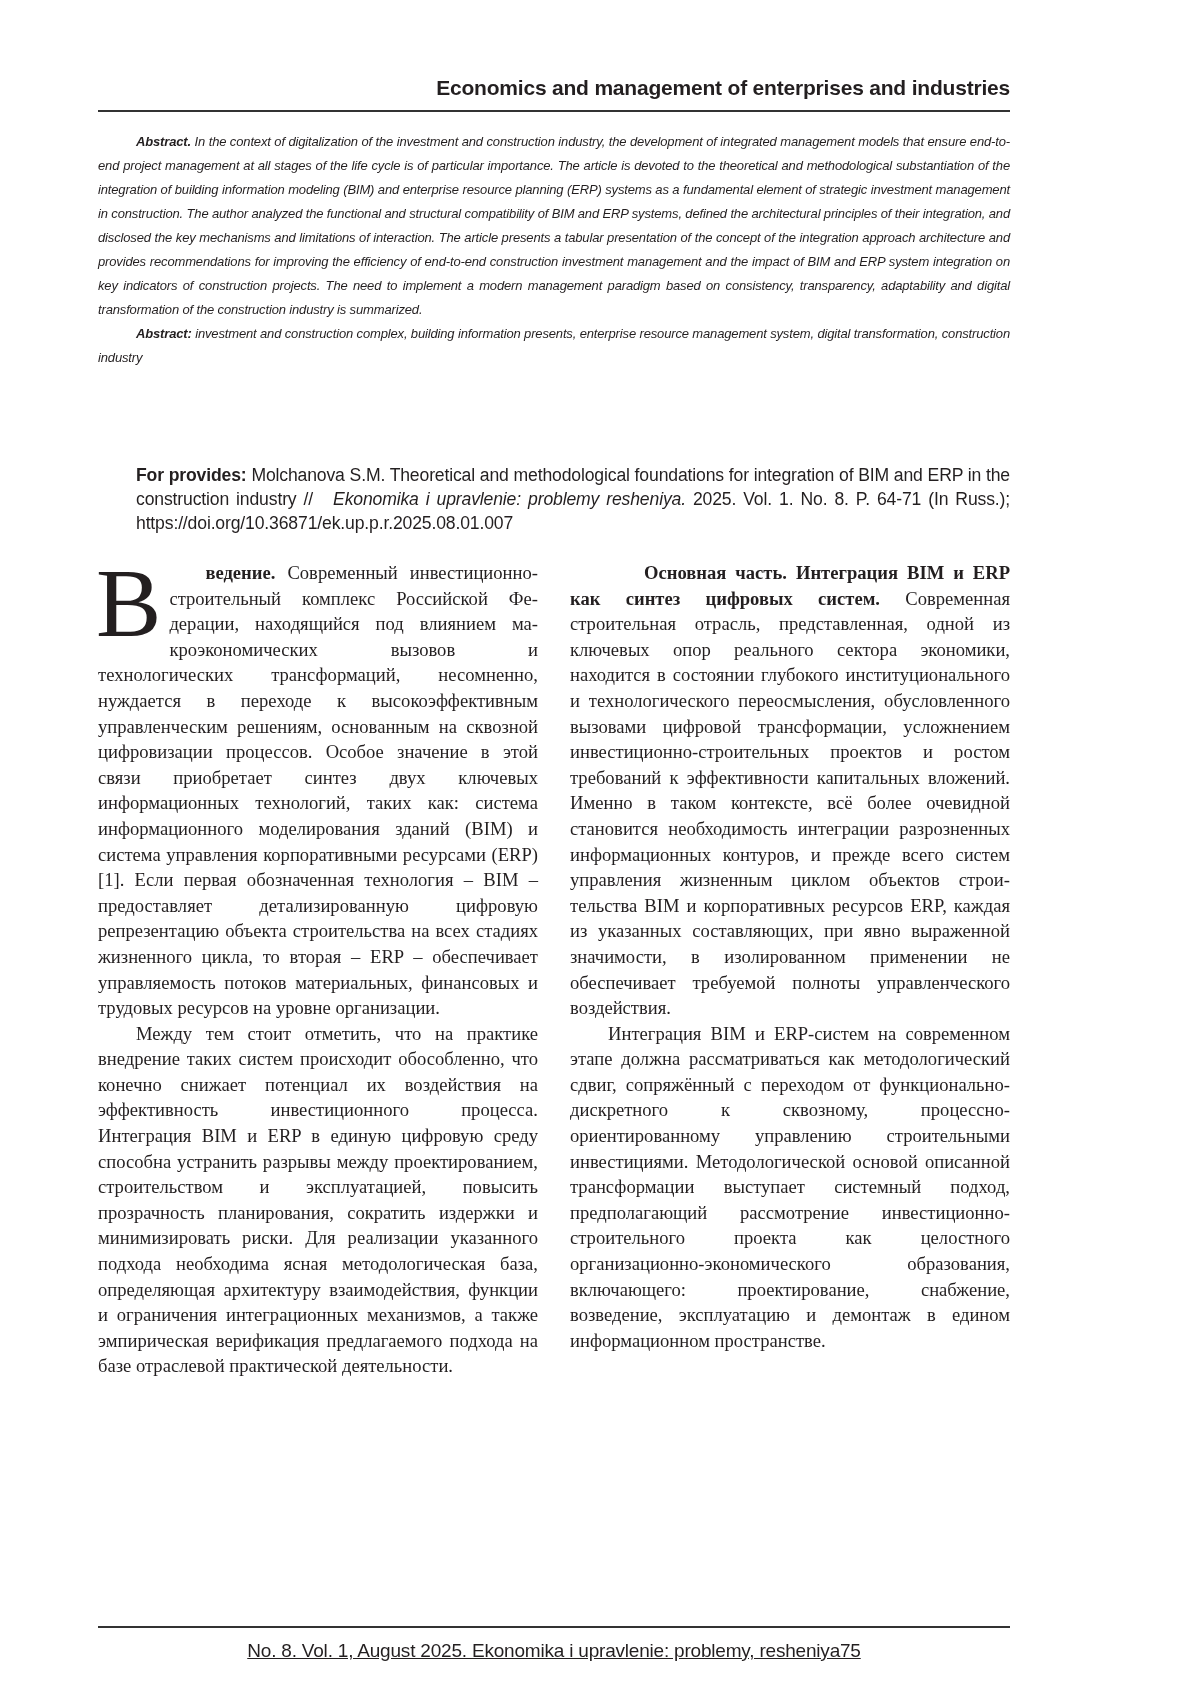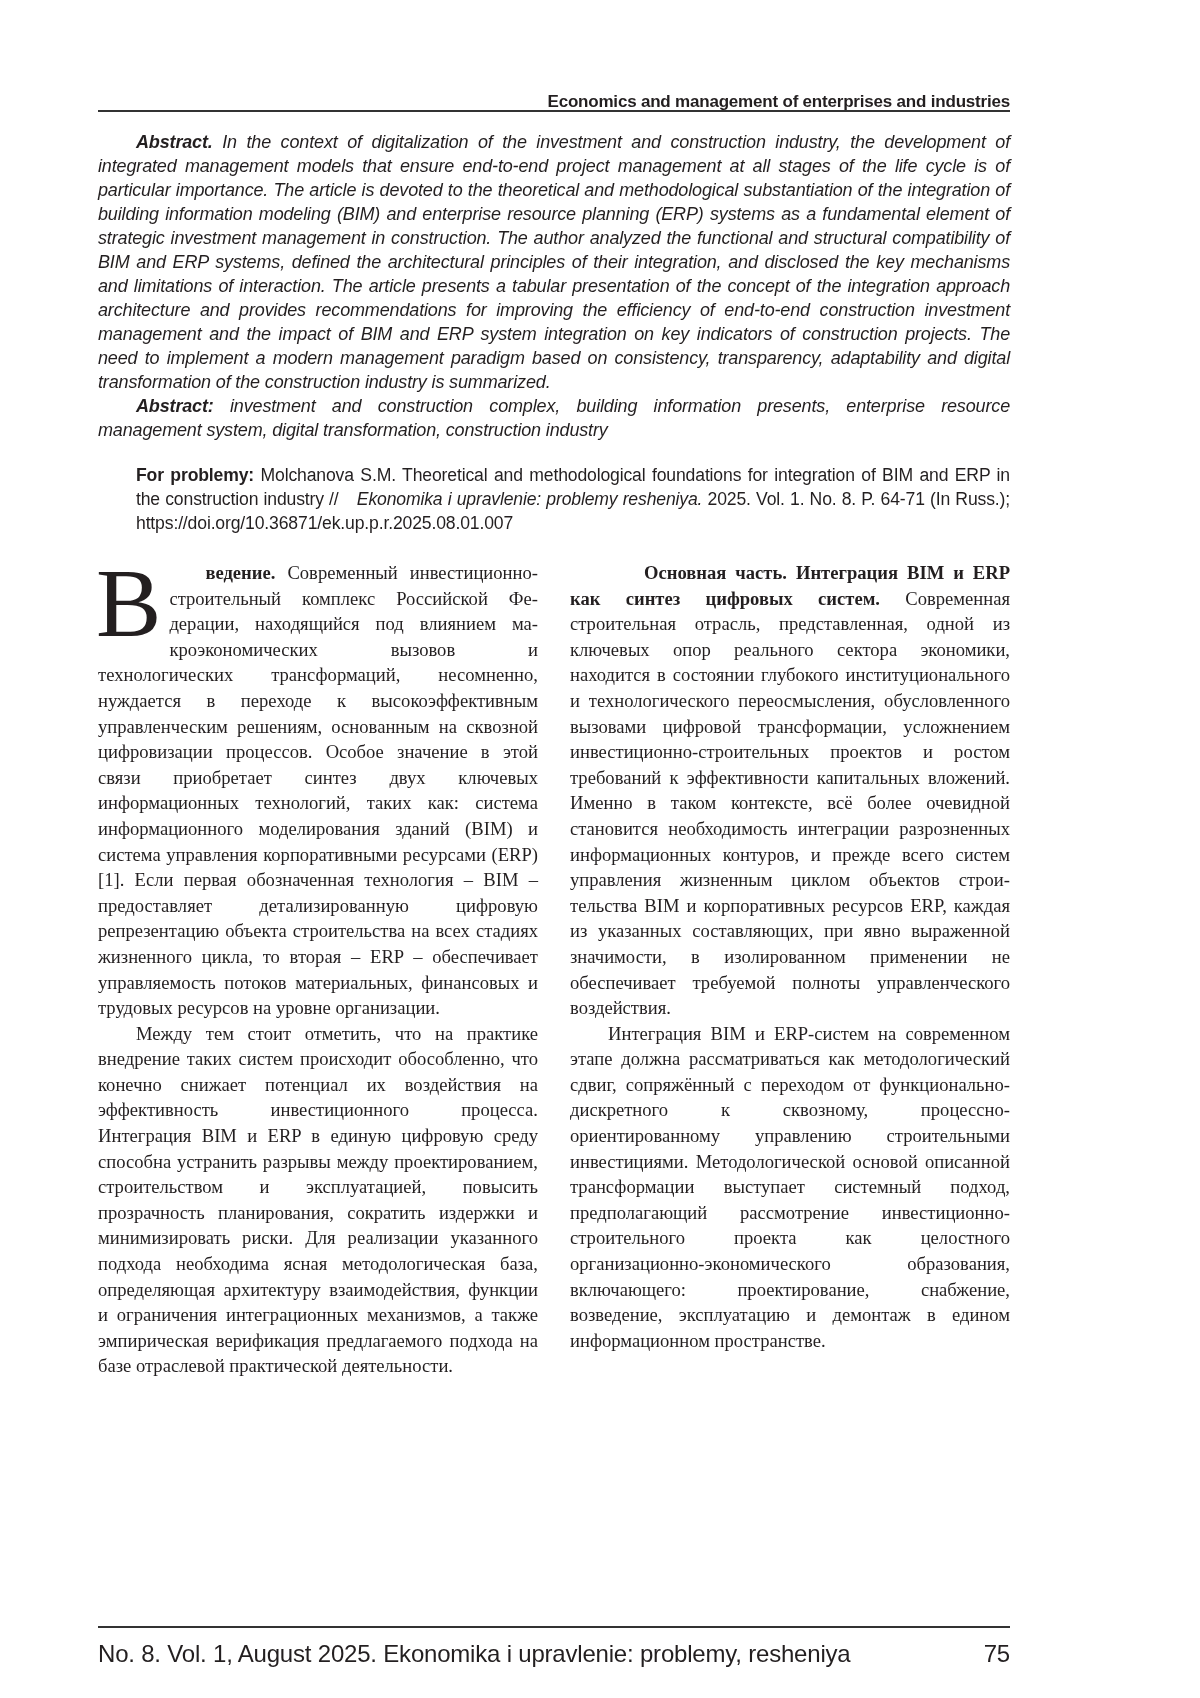--- a/index.html
+++ b/index.html
@@ -1,30 +1,30 @@
 <!DOCTYPE html>
 <html><head>
 <meta charset="utf-8">
 <style>
   html, body { margin: 0; padding: 0; background: #ffffff; }
   body { width: 1200px; height: 1698px; position: relative; overflow: hidden; color: #231f20; }
   .sans { font-family: "Liberation Sans", sans-serif; }
   .serif { font-family: "Liberation Serif", serif; }
 
   .running-head {
-    position: absolute; left: 98px; width: 912px; top: 92px;
-    text-align: right; font-size: 17px; font-weight: bold; letter-spacing: -0.2px;
+    position: absolute; left: 98px; width: 912px; top: 76px;
+    text-align: right; font-size: 21px; font-weight: bold; letter-spacing: -0.2px;
   }
   .rule { position: absolute; left: 98px; width: 912px; height: 2px; background: #333; }
   .rule.top { top: 110px; }
   .rule.bottom { top: 1626px; }
 
   .abstract {
     position: absolute; left: 98px; width: 912px; top: 130px;
-    font-size: 18px; line-height: 24px; font-style: italic; text-align: justify;
+    font-size: 13px; line-height: 24px; font-style: italic; text-align: justify;
     letter-spacing: -0.15px;
   }
   .abstract p { margin: 0; text-indent: 38px; }
   .abstract .lbl { font-weight: bold; }
 
   .citation {
     position: absolute; left: 136px; width: 874px; top: 463px;
     font-size: 17.6px; line-height: 24px; text-align: justify; letter-spacing: -0.15px;
   }
   .citation .lbl { font-weight: bold; }
@@ -39,36 +39,36 @@
   .col p { margin: 0; text-indent: 38px; }
   .col p.noindent { text-indent: 0; }
   .dropcap {
     float: left; font-size: 98px; line-height: 78px; margin: 4px 8px 0 -2px;
     font-family: "Liberation Serif", serif;
   }
   .bold { font-weight: bold; margin-left: 36px; }
 
   .footer {
     position: absolute; left: 98px; width: 912px; top: 1640px;
-    font-size: 24px; display: flex; justify-content: space-between; letter-spacing: -0.2px;
+    font-size: 19px; display: flex; justify-content: center; letter-spacing: -0.2px; text-decoration: underline;
   }
 </style>
 </head>
 <body>
 
 <div class="running-head sans">Economics and management of enterprises and industries</div>
 <div class="rule top"></div>
 
 <div class="abstract sans">
   <p><span class="lbl">Abstract.</span><span> In the context of digitalization of the investment and construction industry, the development of integrated management models that ensure end-to-end project management at all stages of the life cycle is of particular importance. The article is devoted to the theoretical and methodological substantiation of the in­tegration of building information modeling (BIM) and enterprise resource planning (ERP) systems as a funda­mental element of strategic investment management in construction. The author analyzed the functional and structural compatibility of BIM and ERP systems, defined the architectural principles of their integration, and disclosed the key mechanisms and limitations of interaction. The article presents a tabular presentation of the concept of the integration approach architecture and provides recommendations for improving the efficiency of end-to-end construction investment management and the impact of BIM and ERP system integration on key indicators of construction projects. The need to implement a modern management paradigm based on consistency, transparency, adaptability and digital transformation of the construction industry is summarized.</span></p>
   <p><span class="lbl">Abstract:</span><span> investment and construction complex, building information presents, enterprise resource management system, digital transformation, construction industry</span></p>
 </div>
 
 <div class="citation sans">
-  <span class="lbl">For problemy:</span><span> Molchanova S.M. Theoretical and methodological foundations for integration of BIM and ERP in the construction industry // </span><span class="journal">Ekonomika i upravlenie: problemy resheniya.</span><span> 2025. Vol. 1. No. 8. P. 64-71 (In Russ.); https://doi.org/10.36871/ek.up.p.r.2025.08.01.007</span>
+  <span class="lbl">For provides:</span><span> Molchanova S.M. Theoretical and methodological foundations for integration of BIM and ERP in the construction industry // </span><span class="journal">Ekonomika i upravlenie: problemy resheniya.</span><span> 2025. Vol. 1. No. 8. P. 64-71 (In Russ.); https://doi.org/10.36871/ek.up.p.r.2025.08.01.007</span>
 </div>
 
 <div class="col left serif">
   <p class="noindent"><span class="dropcap">В</span><span class="bold">ведение.</span><span> Современный инвестиционно-строительный комплекс Российской Фе­дерации, находящийся под влиянием ма­кроэкономических вызовов и технологических трансформаций, несомненно, нуждается в пере­ходе к высокоэффективным управленческим ре­шениям, основанным на сквозной цифровизации процессов. Особое значение в этой связи приоб­ретает синтез двух ключевых информационных технологий, таких как: система информационно­го моделирования зданий (BIM) и система управ­ления корпоративными ресурсами (ERP) [1]. Если первая обозначенная технология – BIM – предоставляет детализированную цифровую репрезентацию объекта строительства на всех стадиях жизненного цикла, то вторая – ERP – обеспечивает управляемость потоков материаль­ных, финансовых и трудовых ресурсов на уровне организации.</span></p>
   <p>Между тем стоит отметить, что на практике внедрение таких систем происходит обособленно, что конечно снижает потенциал их воздействия на эффективность инвестиционного процесса. Интеграция BIM и ERP в единую цифровую сре­ду способна устранить разрывы между проекти­рованием, строительством и эксплуатацией, по­высить прозрачность планирования, сократить издержки и минимизировать риски. Для реали­зации указанного подхода необходима ясная ме­тодологическая база, определяющая архитектуру взаимодействия, функции и ограничения инте­грационных механизмов, а также эмпирическая верификация предлагаемого подхода на базе от­раслевой практической деятельности.</p>
 </div>
 
 <div class="col right serif">
   <p><span class="bold">Основная часть. Интеграция BIM и ERP как синтез цифровых систем.</span><span> Современная строительная отрасль, представленная, одной из ключевых опор реального сектора экономики, находится в состоянии глубокого институцио­нального и технологического переосмысления, обусловленного вызовами цифровой трансфор­мации, усложнением инвестиционно-строитель­ных проектов и ростом требований к эффектив­ности капитальных вложений. Именно в таком контексте, всё более очевидной становится не­обходимость интеграции разрозненных инфор­мационных контуров, и прежде всего систем управления жизненным циклом объектов строи­тельства BIM и корпоративных ресурсов ERP, каждая из указанных составляющих, при явно выраженной значимости, в изолированном при­менении не обеспечивает требуемой полноты управленческого воздействия.</span></p>
   <p>Интеграция BIM и ERP-систем на современ­ном этапе должна рассматриваться как методо­логический сдвиг, сопряжённый с переходом от функционально-дискретного к сквозному, про­цессно-ориентированному управлению строи­тельными инвестициями. Методологической основой описанной трансформации выступает системный подход, предполагающий рассмотре­ние инвестиционно-строительного проекта как целостного организационно-экономического об­разования, включающего: проектирование, снаб­жение, возведение, эксплуатацию и демонтаж в едином информационном пространстве.</p>

